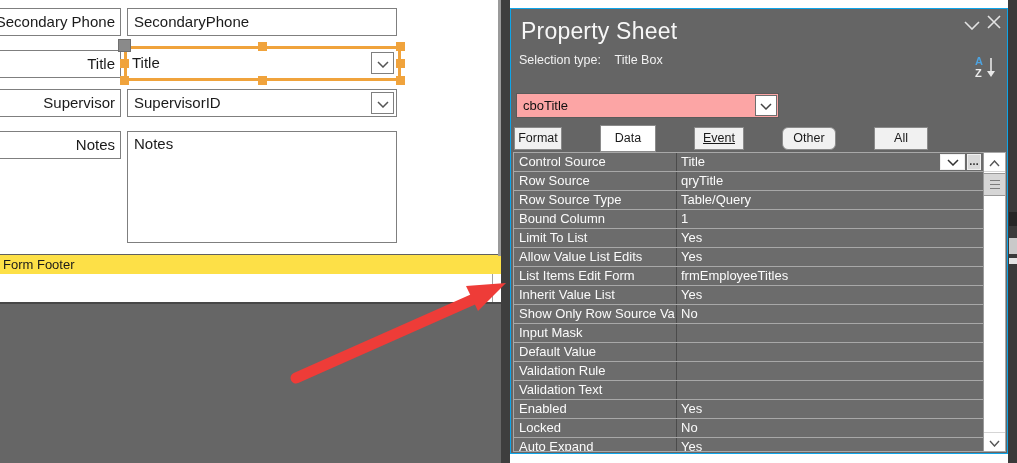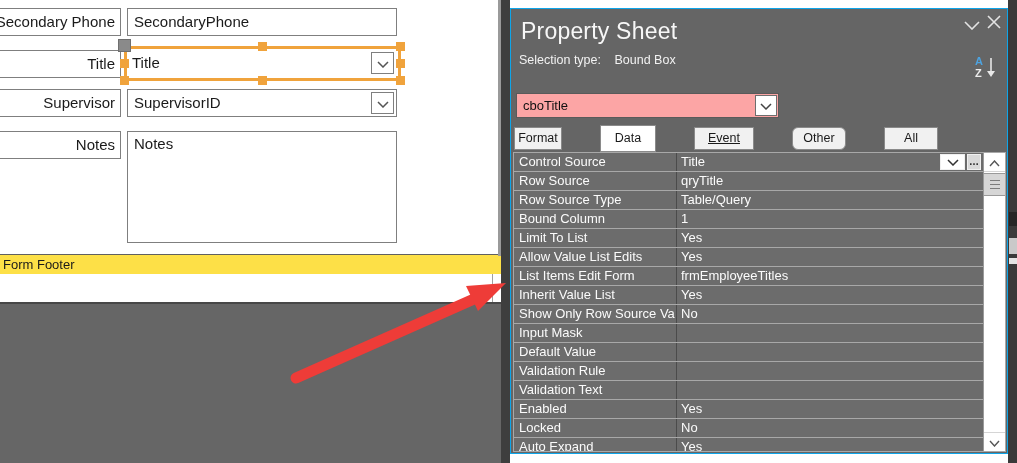--- a/index.html
+++ b/index.html
@@ -217,21 +217,21 @@
   <span class="win-icon icon-close">
     <span>
       <svg width="14" height="14" viewBox="0 0 14 14">
           <path d="M1 1 L13 13 M13 1 L1 13" stroke="#e3e3e3" stroke-width="1.6" fill="none"></path>
         </svg>
     </span>
   </span>
 
   <div class="selection-line">
     <span>Selection type:</span>
-    <span class="val">Bound Box</span>
+    <span class="val">Title Box</span>
   </div>
 
   <div class="az-icon">
     <span class="az-a">A</span>
     <span class="az-z">Z</span>
     <span class="az-arrow">
       <svg width="10" height="22" viewBox="0 0 10 22">
           <path d="M5 1 L5 17" stroke="#e8e8e8" stroke-width="1.6" fill="none"></path>
           <path d="M1 14 L5 20 L9 14 Z" fill="#e8e8e8"></path>
         </svg>
@@ -245,21 +245,21 @@
         <svg width="12" height="7" viewBox="0 0 12 7">
             <path d="M1 1 L6 6 L11 1" stroke="#444" stroke-width="1.5" fill="none"></path>
           </svg>
       </span>
     </span>
   </div>
 
   <div class="tabs" id="tabs">
       <div class="tab" style="width: 48px;">Format</div>
       <div class="tab active" style="width: 56px;">Data</div>
-      <div class="tab" style="width: 60px; text-decoration: underline;">Event</div>
+      <div class="tab" style="width: 50px; text-decoration: underline;">Event</div>
       <div class="tab" style="width: 54px; border-radius: 6px;">Other</div>
       <div class="tab" style="width: 54px;">All</div>
     </div>
 
   <div class="grid">
     <div class="rows" id="prop-rows">
         <div class="prop-row">
           <div class="prop-name">Control Source</div>
           <div class="prop-value"><span>Title</span><span class="val-dd">
               <svg width="12" height="7" viewBox="0 0 12 7">

